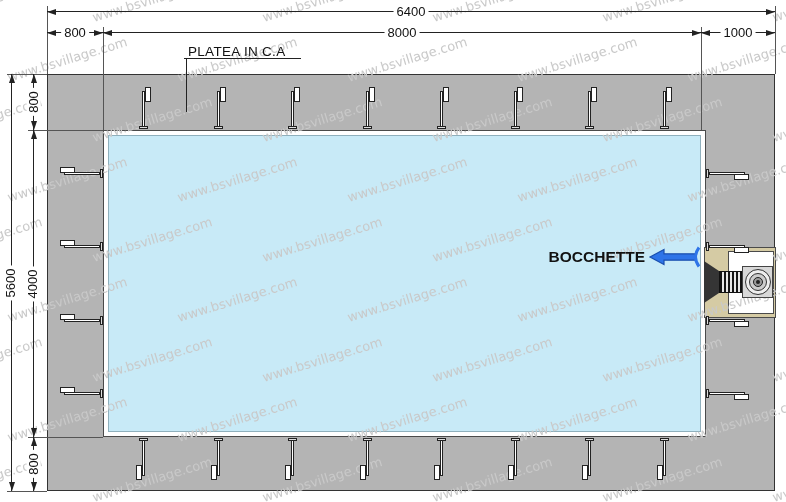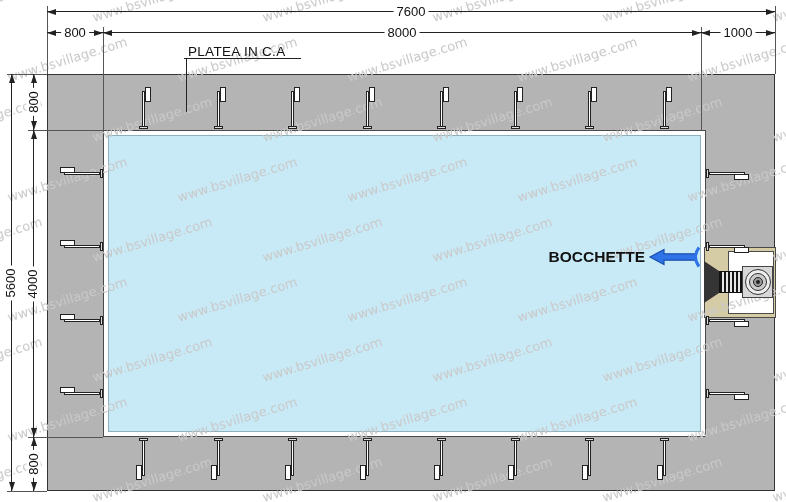--- a/index.html
+++ b/index.html
@@ -129,21 +129,21 @@
   <div class="ext-v" style="left:103px;top:27px;height:103px;"></div>
   <div class="ext-v" style="left:701px;top:27px;height:103px;"></div>
   <div class="ext-h" style="left:7px;top:74px;width:40px;"></div>
   <div class="ext-h" style="left:7px;top:491px;width:40px;"></div>
   <div class="ext-h" style="left:28px;top:130px;width:75px;"></div>
   <div class="ext-h" style="left:28px;top:437px;width:75px;"></div>
 
   <div class="dim-h" style="left:47px;top:11px;width:728px;">
     <span class="al"></span>
     <span class="ar2"></span>
-    <span class="dtext">7600</span>
+    <span class="dtext">6400</span>
   </div>
   <div class="dim-h" style="left:47px;top:32px;width:56px;">
     <span class="al"></span>
     <span class="ar2"></span>
     <span class="dtext">800</span>
   </div>
   <div class="dim-h" style="left:103px;top:32px;width:598px;">
     <span class="al"></span>
     <span class="ar2"></span>
     <span class="dtext">8000</span>

